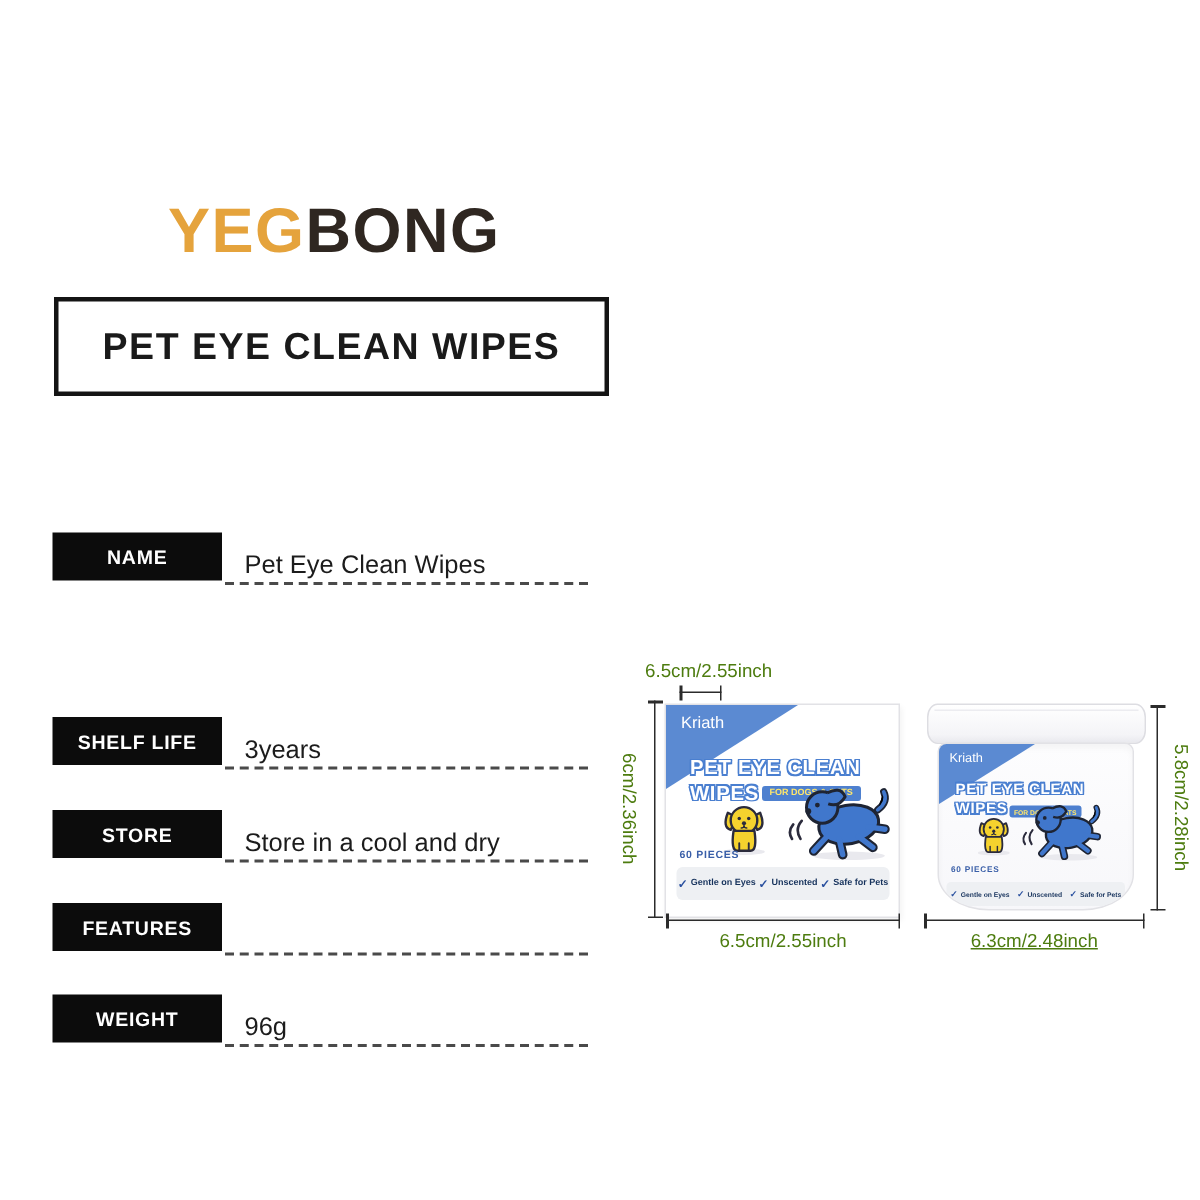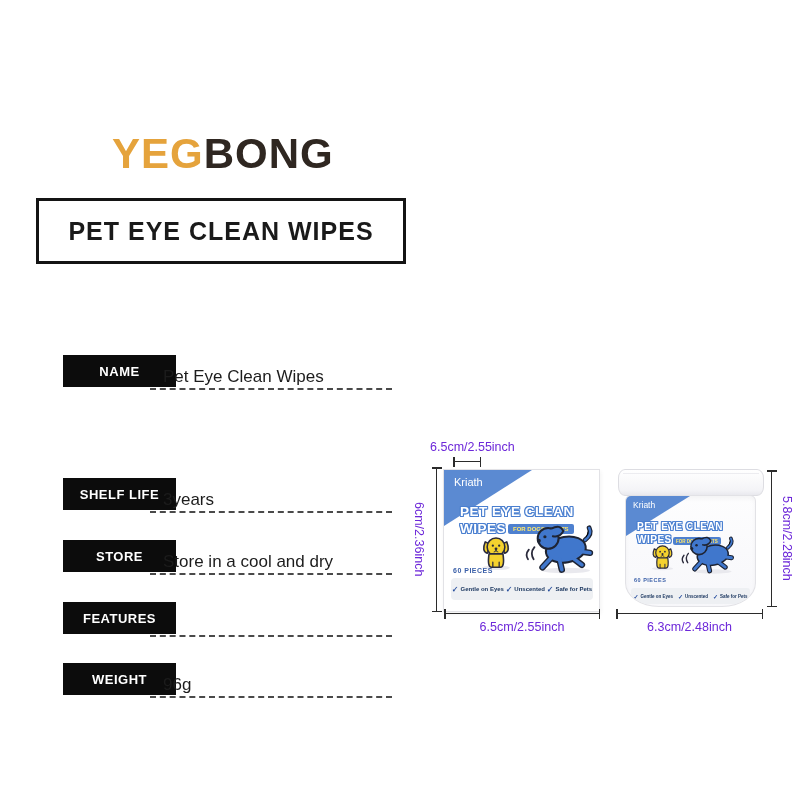--- a/index.html
+++ b/index.html
@@ -14,31 +14,31 @@
 
   
   .title-box { position:absolute; left:36px; top:198px; width:370px; height:66px; border:3px solid #141414;
                display:flex; align-items:center; justify-content:center; background:#fff; }
   .title-box span { font-size:25px; font-weight:bold; letter-spacing:1px; color:#1a1a1a; }
 
   
   .spec-row { position:absolute; left:35px; width:357px; height:35px; }
   .spec-row .dash { position:absolute; left:115px; right:0; bottom:0; border-bottom:2px dashed #4a4a4a; }
   .spec-label { position:absolute; left:0; top:0; width:113px; height:32px; background:#0c0c0c; color:#fff;
-                display:flex; align-items:center; justify-content:center; font-size:13px; font-weight:bold; letter-spacing:.5px;margin-left:28px; }
+                display:flex; align-items:center; justify-content:center; font-size:13px; font-weight:bold; letter-spacing:.5px; }
   .spec-value { position:absolute; left:128px; bottom:3px; width:238px; font-size:17px; line-height:21px; color:#1c1c1c; }
 
   
   .hline { position:absolute; height:0; border-top:1.5px solid #2b2b2b; }
   .hline::before,.hline::after { content:""; position:absolute; top:-5px; width:1.5px; height:10px; background:#2b2b2b; }
   .hline::before{ left:0; } .hline::after{ right:0; }
   .vline { position:absolute; width:0; border-left:1.5px solid #2b2b2b; }
   .vline::before,.vline::after { content:""; position:absolute; left:-5px; width:10px; height:1.5px; background:#2b2b2b; }
   .vline::before{ top:0; } .vline::after{ bottom:0; }
-  .dim-text { position:absolute; font-size:12.5px; color:#6d28d9; }
+  .dim-text { position:absolute; font-size:12.5px; color:#4d7c0f; }
   .dim-text.center { text-align:center; }
   .vtext { writing-mode:vertical-rl; display:flex; align-items:center; justify-content:center; }
 
   
   .sachet { position:absolute; left:443px; top:469px; width:157px; height:143px; background:#fff;
             border:1px solid #e2e2e6; box-shadow:1px 2px 4px rgba(0,0,0,.05); }
   .corner-tri { position:absolute; left:0; top:0; background:#5B8AD2; clip-path:polygon(0 0,100% 0,0 100%); }
   .sachet .corner-tri { width:88px; height:56px; }
   .kriath { position:absolute; color:#fff; font-weight:normal; }
   .sachet .kriath { left:10px; top:6px; font-size:11px; }
@@ -218,15 +218,15 @@
       <span class="claim">
           <i class="chk">✓</i>
           <b>Safe for Pets</b>
         </span>
     </div>
   </div>
 
   <div class="vline" style="left:771px; top:470px; height:137px;"></div>
   <div class="dim-text vtext" style="left:779px; top:470px; height:137px; width:16px;">5.8cm/2.28inch</div>
   <div class="hline" style="left:616px; top:613px; width:147px;"></div>
-  <div class="dim-text center" style="left:616px; top:620px; width:147px;">6.3cm/2.48inch</div>
+  <div class="dim-text center" style="left:616px; top:620px; width:147px;text-decoration:underline;">6.3cm/2.48inch</div>
 
 </div>
 
 </body></html>

